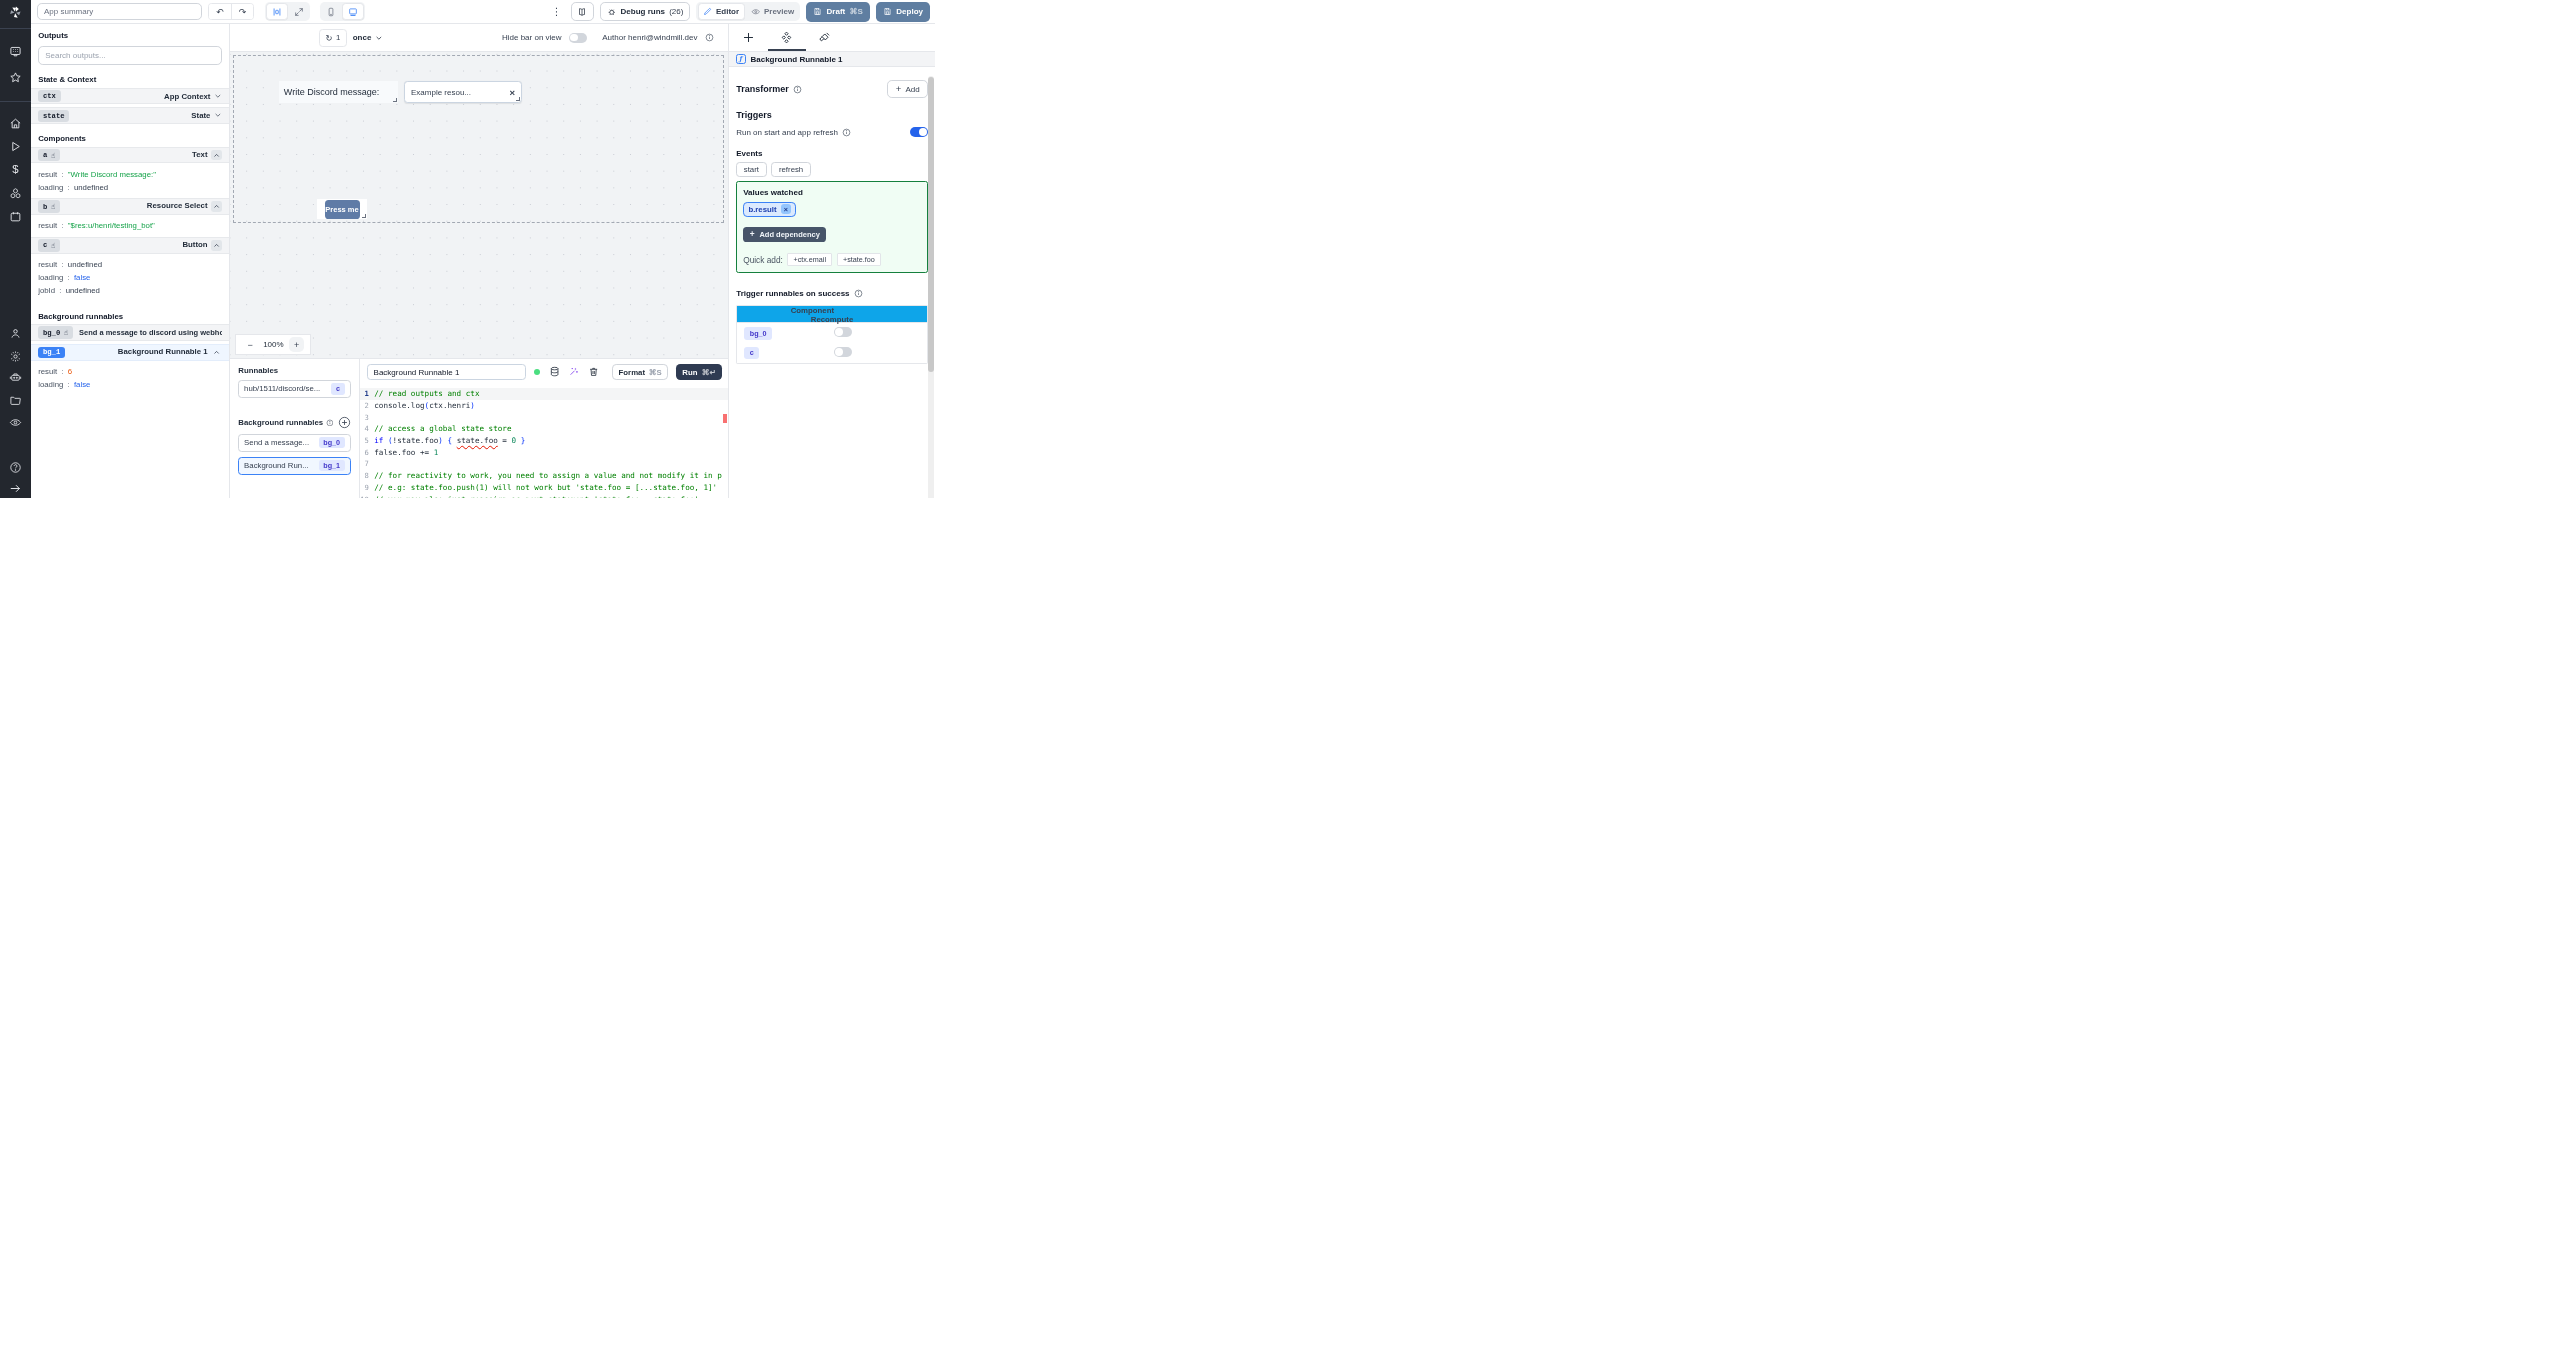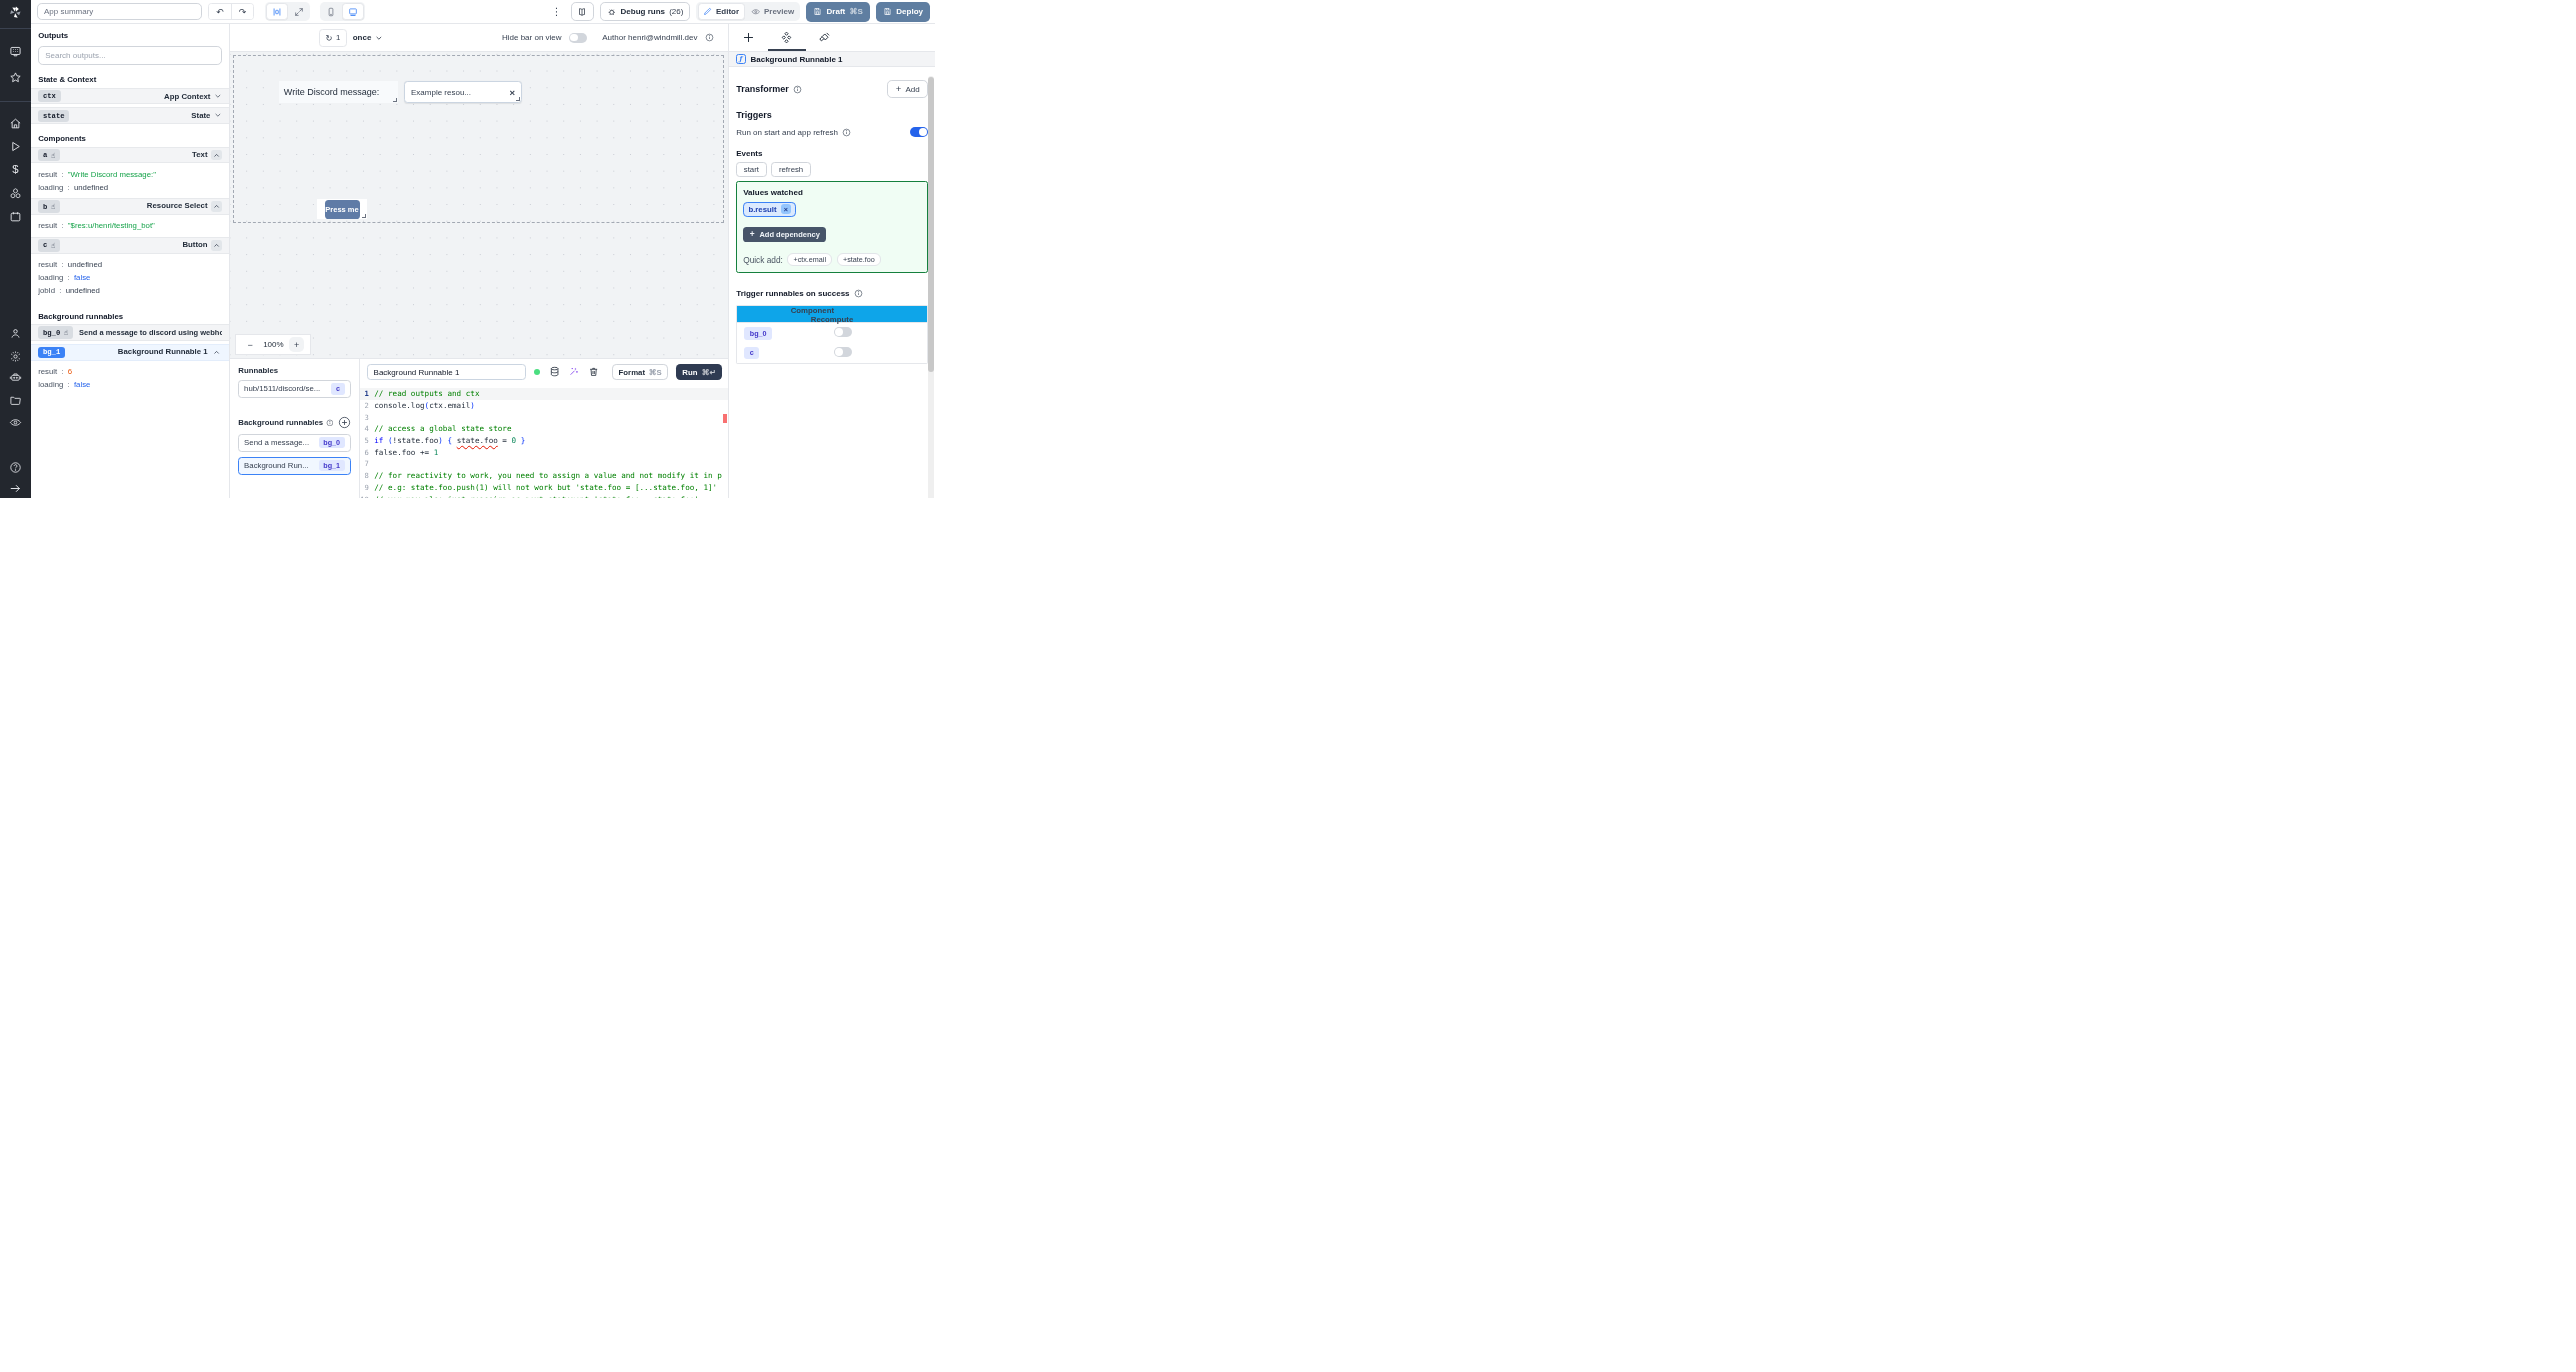--- a/index.html
+++ b/index.html
@@ -137,21 +137,21 @@
   .addbtn { margin-left:auto; height:18px; border:0.6px solid #d1d5db; border-radius:4.8px; background:#fff; display:flex; align-items:center; gap:4.2px; padding:0 7.2px; font-size:8px; color:#374151; cursor:pointer; font-family:inherit; }
   .lbl { font-size:8px; color:#374151; }
   .lbl-b { font-size:8px; font-weight:700; color:#111827; }
   .chip { height:14.3px; border:0.6px solid #d1d5db; border-radius:3.6px; background:#fff; display:inline-flex; align-items:center; padding:0 6.6px; font-size:7.8px; color:#374151; cursor:pointer; }
   .greenbox { margin-top:4.8px; border:0.9px solid #15803d; background:#f0fdf4; border-radius:2.4px; padding:6px; }
   .depchip { margin-top:4.2px; height:15px; border:0.6px solid #3b82f6; border-radius:4.2px; background:#dbeafe; display:inline-flex; align-items:center; gap:4.2px; padding:0 4.2px; font-size:7.8px; font-weight:600; color:#1e40af; }
   .depchip .x { width:10px; height:10px; border-radius:3px; background:#93c5fd; color:#1e3a8a; display:flex; align-items:center; justify-content:center; font-size:7.2px; cursor:pointer; }
   .adddep { margin-top:10px; height:15.5px; border:none; border-radius:3.6px; background:#475569; color:#f1f5f9; display:flex; align-items:center; gap:4.8px; padding:0 6.6px; font-size:7.5px; font-weight:600; cursor:pointer; font-family:inherit; }
   .quickrow { margin-top:11.3px; display:flex; align-items:center; gap:4.2px; }
   .quickrow .qlabel { font-size:8.3px; color:#4b5563; }
-  .qchip { height:13px; border:0.6px solid #e2e5e9; border-radius:6px; background:#fff; padding:0 5.4px; font-size:7.2px; color:#374151; display:inline-flex; align-items:center; cursor:pointer; }
+  .qchip { height:13px; border:0.6px solid #e2e5e9; border-radius:1px; background:#fff; padding:0 5.4px; font-size:7.2px; color:#374151; display:inline-flex; align-items:center; cursor:pointer; }
   .rptable { margin-top:7.2px; border:0.6px solid #e5e7eb; border-radius:1.2px; }
   .rptable .hrow { display:flex; background:#0ea5e9; border-bottom:0.6px solid #e5e7eb; height:17.3px; align-items:center;flex-direction:column; }
   .rptable .hcell { font-size:7.8px; font-weight:600; color:#374151; }
   .rptable .brow { display:flex; align-items:center; height:19.7px; background:#fff; }
   .c1 { width:97px; padding-left:7.2px; }
   .c2 { flex:1; }
   .tblbadge { background:#e0e7ff; color:#4338ca; font-weight:700; font-size:7.2px; border-radius:3px; padding:1.8px 5.4px; display:inline-block; }
   .rp-scrollbar { position:absolute; right:1.2px; top:52px; width:5.4px; height:443px; background:#efefef; border-radius:3.6px; }
   .rp-thumb { position:absolute; top:1.2px; left:0; width:5.4px; height:295px; background:#c8c8c8; border-radius:3.6px; }
 </style>
@@ -597,21 +597,21 @@
                 <span class="shortcut">⌘↵</span>
               </button>
             </div>
             <div class="code" id="code-lines">
                 <div class="code-line active">
                   <span class="ln">1</span>
                   <span class="lt"><span class="tok-comment">// read outputs and ctx</span></span>
                 </div>
                 <div class="code-line">
                   <span class="ln">2</span>
-                  <span class="lt"><span class="tok-plain">console.log</span><span class="tok-bracket">(</span><span class="tok-plain">ctx.email</span><span class="tok-bracket">)</span></span>
+                  <span class="lt"><span class="tok-plain">console.log</span><span class="tok-bracket">(</span><span class="tok-plain">ctx.henri</span><span class="tok-bracket">)</span></span>
                 </div>
                 <div class="code-line">
                   <span class="ln">3</span>
                   <span class="lt"></span>
                 </div>
                 <div class="code-line">
                   <span class="ln">4</span>
                   <span class="lt"><span class="tok-comment">// access a global state store</span></span>
                 </div>
                 <div class="code-line">

